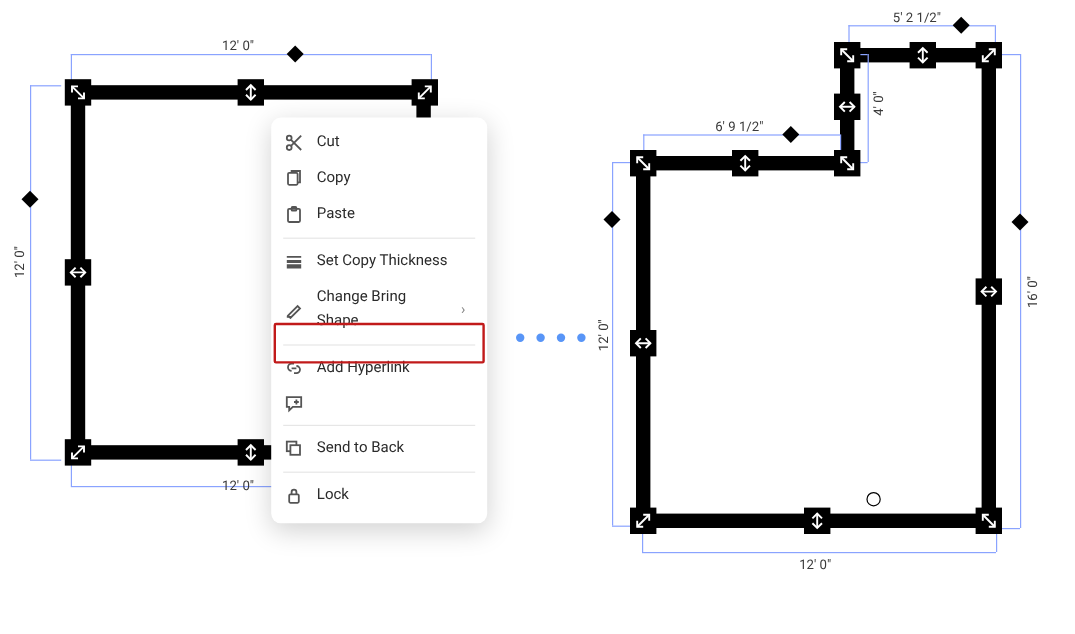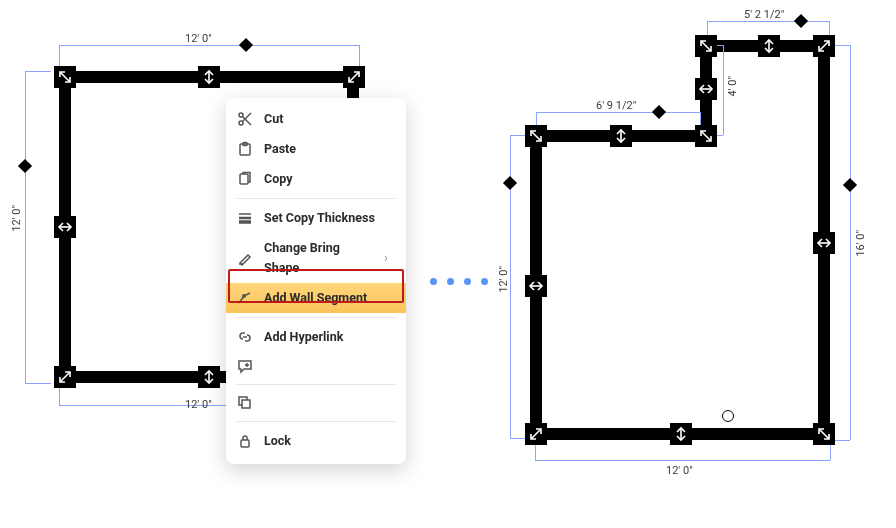--- a/index.html
+++ b/index.html
@@ -107,21 +107,20 @@
   .menu-item .icon svg {
     width: 16px;
     height: 16px;
     stroke: #555;
     stroke-width: 1.5;
     fill: none;
   }
   .menu-item .label {
     flex: 1 1 auto;
     font-size: 12.5px;
-    font-weight: bold;
   }
   .menu-item .chev {
     width: 10px;
     color: #888;
     font-size: 12px;
   }
   .menu-sep {
     height: 1px;
     background: #e6e6e6;
     margin: 4px 10px;
@@ -273,35 +272,35 @@
           <line x1="5.5" y1="5.5" x2="14" y2="14"></line>
           <line x1="5.5" y1="10.5" x2="14" y2="2"></line>
         </svg>
     </span>
     <span class="label">Cut</span>
   </div>
 
   <div class="menu-item">
     <span class="icon">
       <svg viewBox="0 0 16 16">
+          <rect x="3" y="3" width="8" height="10" rx="1"></rect>
+          <path d="M6 3 V1.5 H13 V11 H11"></path>
+        </svg>
+    </span>
+    <span class="label">Copy</span>
+  </div>
+
+  <div class="menu-item">
+    <span class="icon">
+      <svg viewBox="0 0 16 16">
           <rect x="3" y="3" width="10" height="11" rx="1"></rect>
           <rect x="6" y="1.5" width="4" height="3" rx="0.8"></rect>
         </svg>
     </span>
     <span class="label">Paste</span>
-  </div>
-
-  <div class="menu-item">
-    <span class="icon">
-      <svg viewBox="0 0 16 16">
-          <rect x="3" y="3" width="8" height="10" rx="1"></rect>
-          <path d="M6 3 V1.5 H13 V11 H11"></path>
-        </svg>
-    </span>
-    <span class="label">Copy</span>
   </div>
 
   <div class="menu-sep"></div>
 
   <div class="menu-item">
     <span class="icon">
       <svg viewBox="0 0 16 16">
           <line x1="2" y1="4" x2="14" y2="4"></line>
           <line x1="2" y1="8" x2="14" y2="8" style="stroke-width:2.5"></line>
           <line x1="2" y1="12" x2="14" y2="12" style="stroke-width:3.5"></line>
@@ -314,30 +313,20 @@
     <span class="icon">
       <svg viewBox="0 0 16 16">
           <path d="M3 13 L11 5 L13 7 L5 15 Z"></path>
           <line x1="2" y1="14" x2="6" y2="14"></line>
         </svg>
     </span>
     <span class="label">Change Bring Shape</span>
     <span class="chev">›</span>
   </div>
 
-  <div class="menu-item highlight" style="position:relative;">
-    <span class="icon">
-      <svg viewBox="0 0 16 16">
-          <path d="M2 13 L7 6"></path>
-          <path d="M7 6 L13 3"></path>
-          <circle cx="7" cy="6" r="1.2" class="fillw" style="fill:#555"></circle>
-        </svg>
-    </span>
-    <span class="label">Add Wall Segment</span>
-  </div>
 
 
   <div class="menu-sep"></div>
 
   <div class="menu-item">
     <span class="icon">
       <svg viewBox="0 0 16 16">
           <path d="M6 10 A3 3 0 0 1 6 4 H8"></path>
           <path d="M10 6 A3 3 0 0 1 10 12 H8"></path>
           <line x1="6" y1="8" x2="10" y2="8"></line>
@@ -359,20 +348,21 @@
   <div class="menu-sep"></div>
 
 
   <div class="menu-item">
     <span class="icon">
       <svg viewBox="0 0 16 16">
           <rect x="2" y="2" width="8" height="8"></rect>
           <rect x="5" y="5" width="8" height="8" style="fill:#fff"></rect>
         </svg>
     </span>
+    <span class="label">Send to Back</span>
   </div>
 
   <div class="menu-sep"></div>
 
   <div class="menu-item">
     <span class="icon">
       <svg viewBox="0 0 16 16">
           <rect x="4" y="7" width="8" height="7" rx="1"></rect>
           <path d="M6 7 V5 a2 2 0 0 1 4 0 V7"></path>
         </svg>

